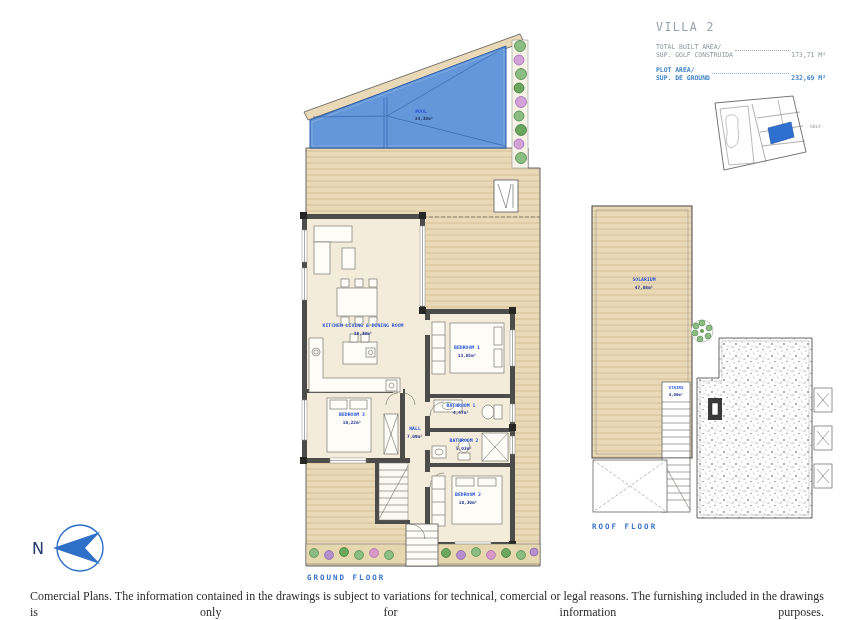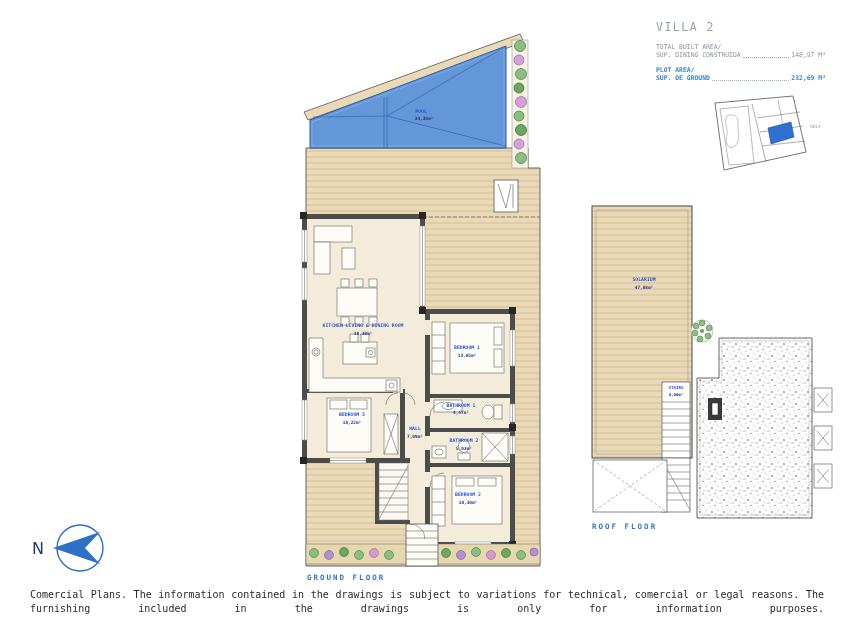--- a/index.html
+++ b/index.html
@@ -2,38 +2,38 @@
 <html><head>
 <meta charset="utf-8">
 <style>
   html,body{margin:0;padding:0;background:#fff;}
   body{width:850px;height:620px;overflow:hidden;font-family:"DejaVu Sans Mono",monospace;}
   .canvas{position:relative;width:850px;height:471px;background:#fff;}
   svg{position:absolute;overflow:visible;}
   
   .tb{position:absolute;left:656px;top:20px;width:170px;color:#8d949d;font-size:6.4px;}
   .tb .villa{font-size:11.5px;letter-spacing:1.5px;color:#99a2ac;margin-bottom:9px;}
-  .tb-row{display:flex;align-items:flex-end;white-space:nowrap;}
+  .tb-row{display:flex;align-items:flex-start;white-space:nowrap;}
   .tb-dots{flex:1;border-bottom:1px dotted #a0a6ad;margin:0 2px;transform:translateY(-1px);}
   .tb-gap{height:7px;}
   .tb .blue{color:#3f83c6;font-weight:bold;}
   .tb .blue .tb-dots{border-color:#8fb4da;}
   
   .rname{fill:#2853d6;font-weight:bold;font-size:4.8px;font-family:"DejaVu Sans Mono",monospace;}
   .rarea{fill:#1b2f8e;font-weight:bold;font-size:4.4px;font-family:"DejaVu Sans Mono",monospace;}
   .cap{fill:#3a72c8;font-size:7.5px;letter-spacing:2px;font-weight:bold;font-family:"DejaVu Sans Mono",monospace;}
   .golf{fill:#8a8f96;font-size:4.6px;font-family:"DejaVu Sans Mono",monospace;}
   .ncap{fill:#22386e;font-size:16px;font-family:"DejaVu Sans",sans-serif;}
   .furn{fill:#fdfcf7;stroke:#7a7a72;stroke-width:0.7;}
   .thin{stroke:#6a6a64;stroke-width:0.6;fill:none;}
   .wall{fill:#4c4c4a;}
   .win{fill:#ffffff;stroke:#8a8a84;stroke-width:0.5;}
   .pil{fill:#262624;}
   
-  .footer{position:absolute;left:30px;top:588px;width:794px;font-size:10px;line-height:1.35;color:#2a2a2a;text-align:justify;text-align-last:justify;}
+  .footer{position:absolute;left:30px;top:588px;width:794px;font-size:12px;line-height:1.35;color:#2a2a2a;text-align:justify;text-align-last:justify;font-family:Liberation Serif, serif;}
 </style>
 </head>
 <body>
 
 <div class="canvas">
 
   <svg width="0" height="0" aria-hidden="true">
     <defs>
       <pattern id="deckP" patternUnits="userSpaceOnUse" width="6" height="6">
         <rect width="6" height="6" fill="#ead9b6"></rect>
@@ -53,23 +53,23 @@
       </pattern>
     </defs>
   </svg>
 
   <div class="tb">
     <div class="villa">VILLA 2</div>
     <div class="tb-row">
       <span>TOTAL BUILT AREA/</span>
     </div>
     <div class="tb-row">
-      <span>SUP. DINING CONSTRUIDA</span>
+      <span>SUP. GOLF CONSTRUIDA</span>
       <span class="tb-dots"></span>
-      <span>148,97 M²</span>
+      <span>173,71 M²</span>
     </div>
     <div class="tb-gap"></div>
     <div class="blue">
       <div class="tb-row">
         <span>PLOT AREA/</span>
       </div>
       <div class="tb-row">
         <span>SUP. DE GROUND</span>
         <span class="tb-dots"></span>
         <span>232,69 M²</span>

